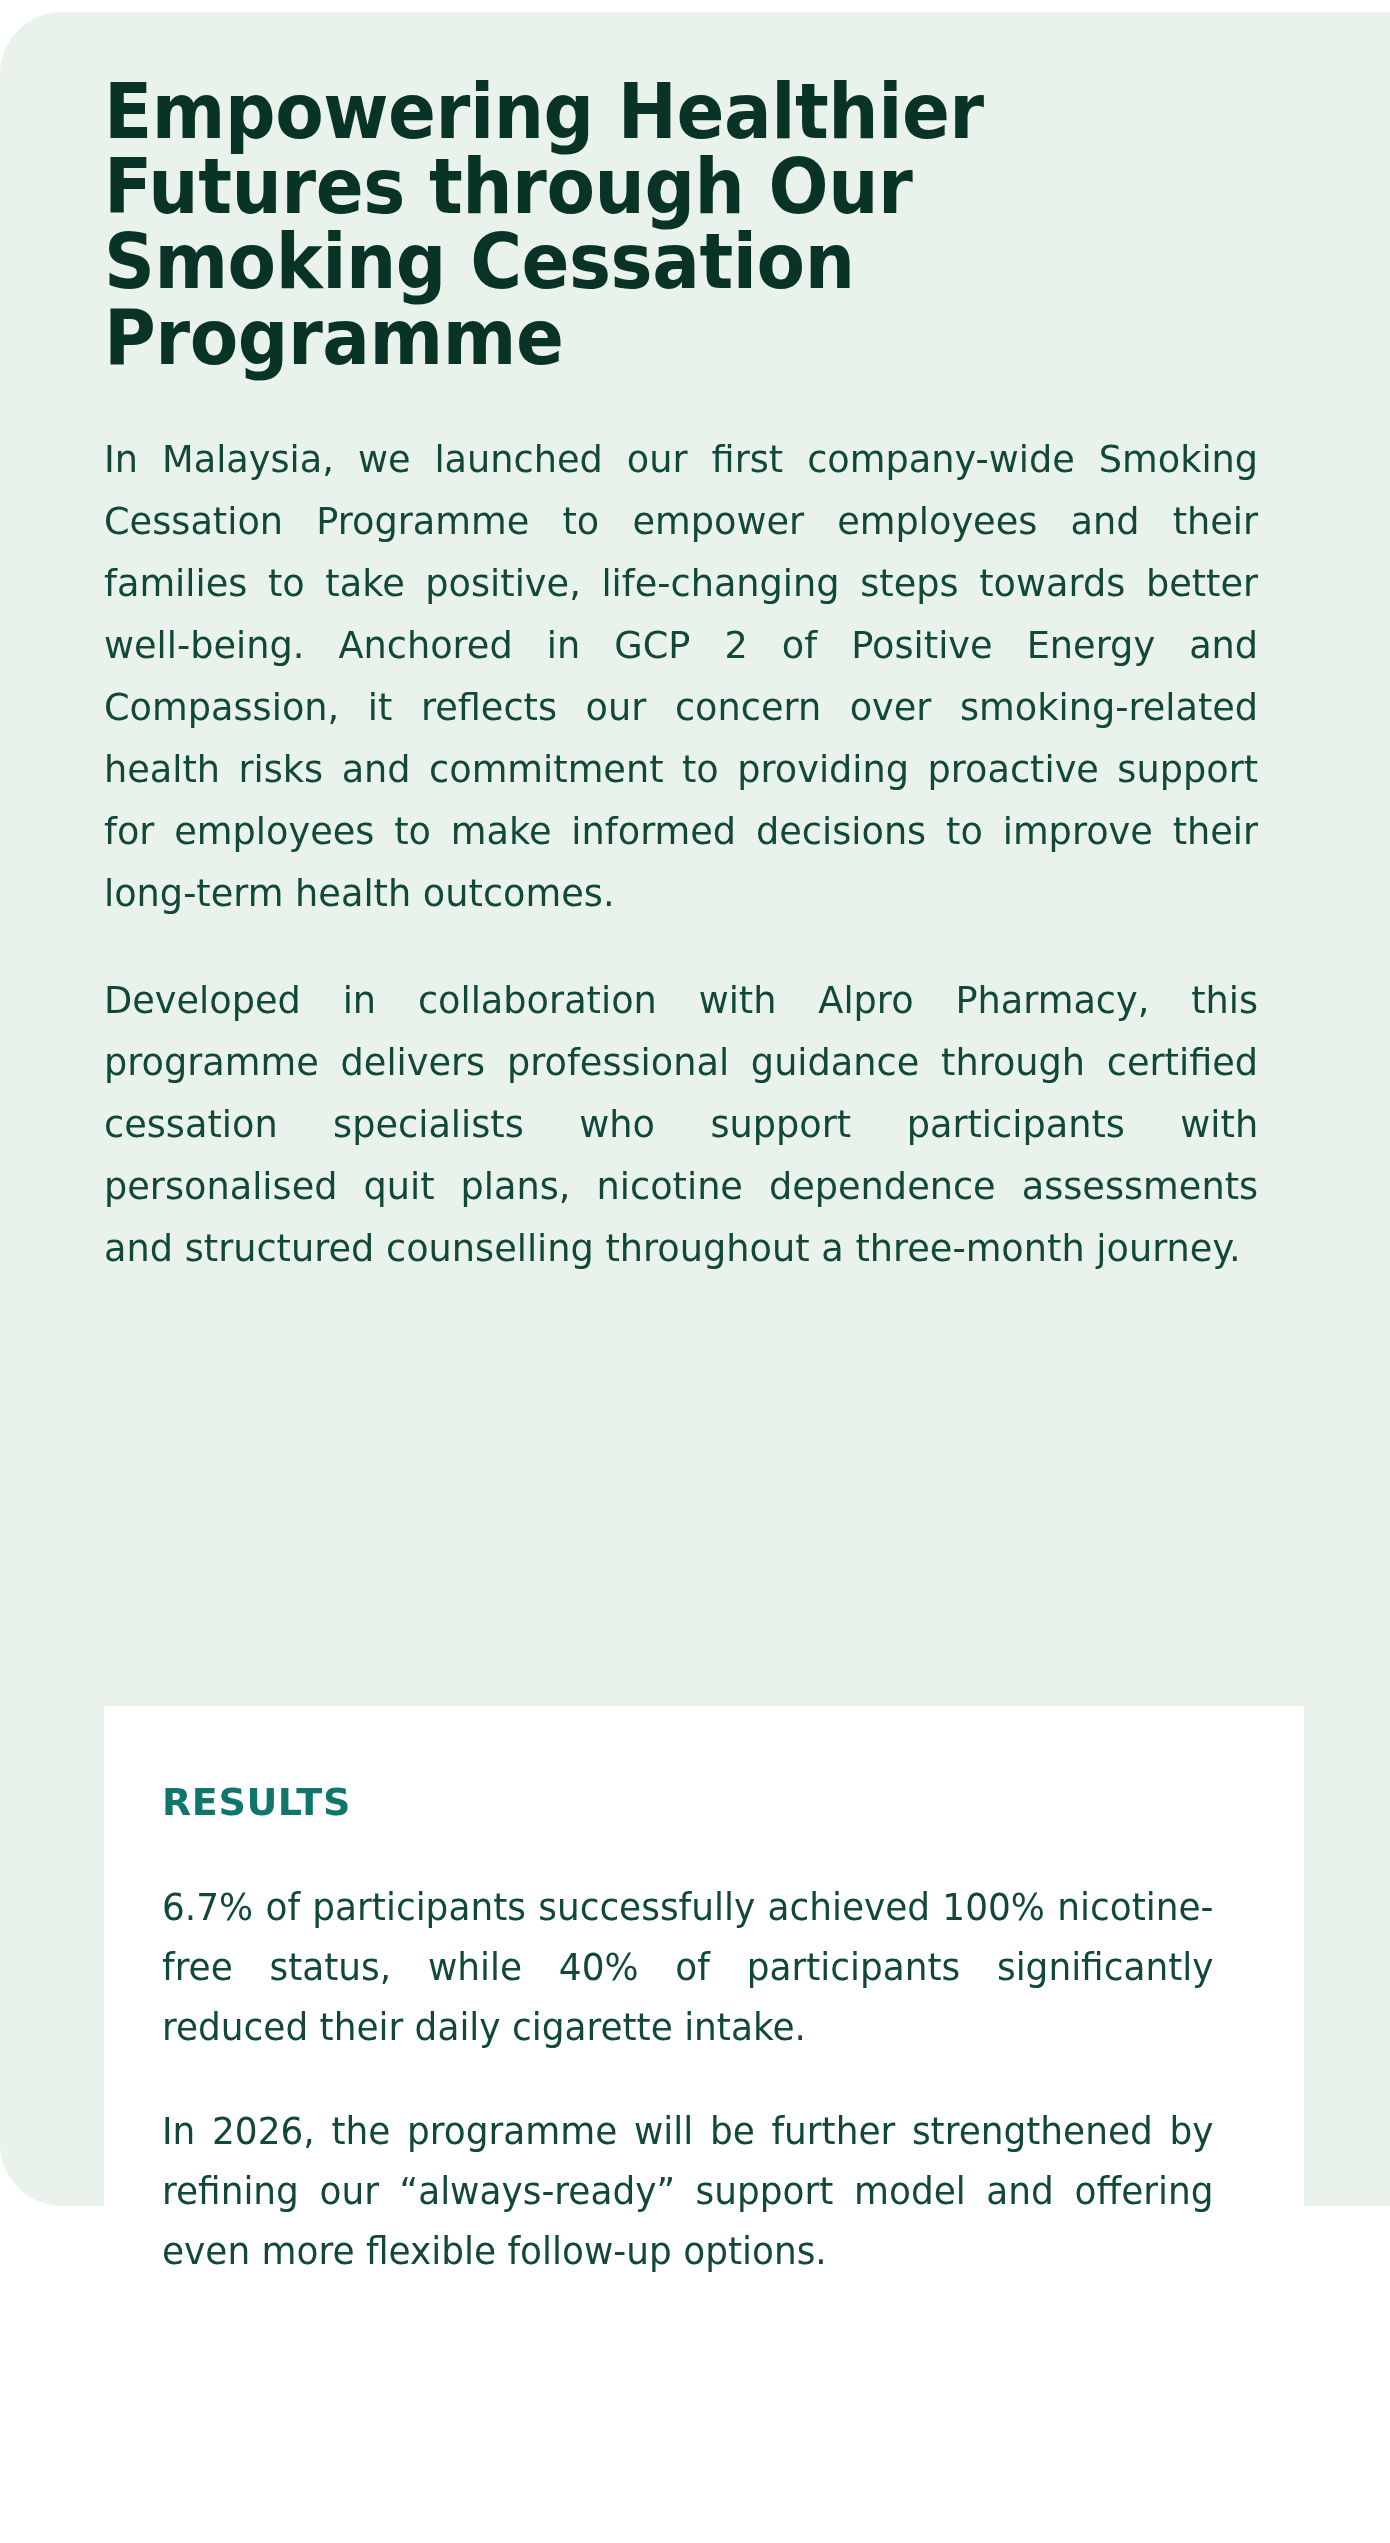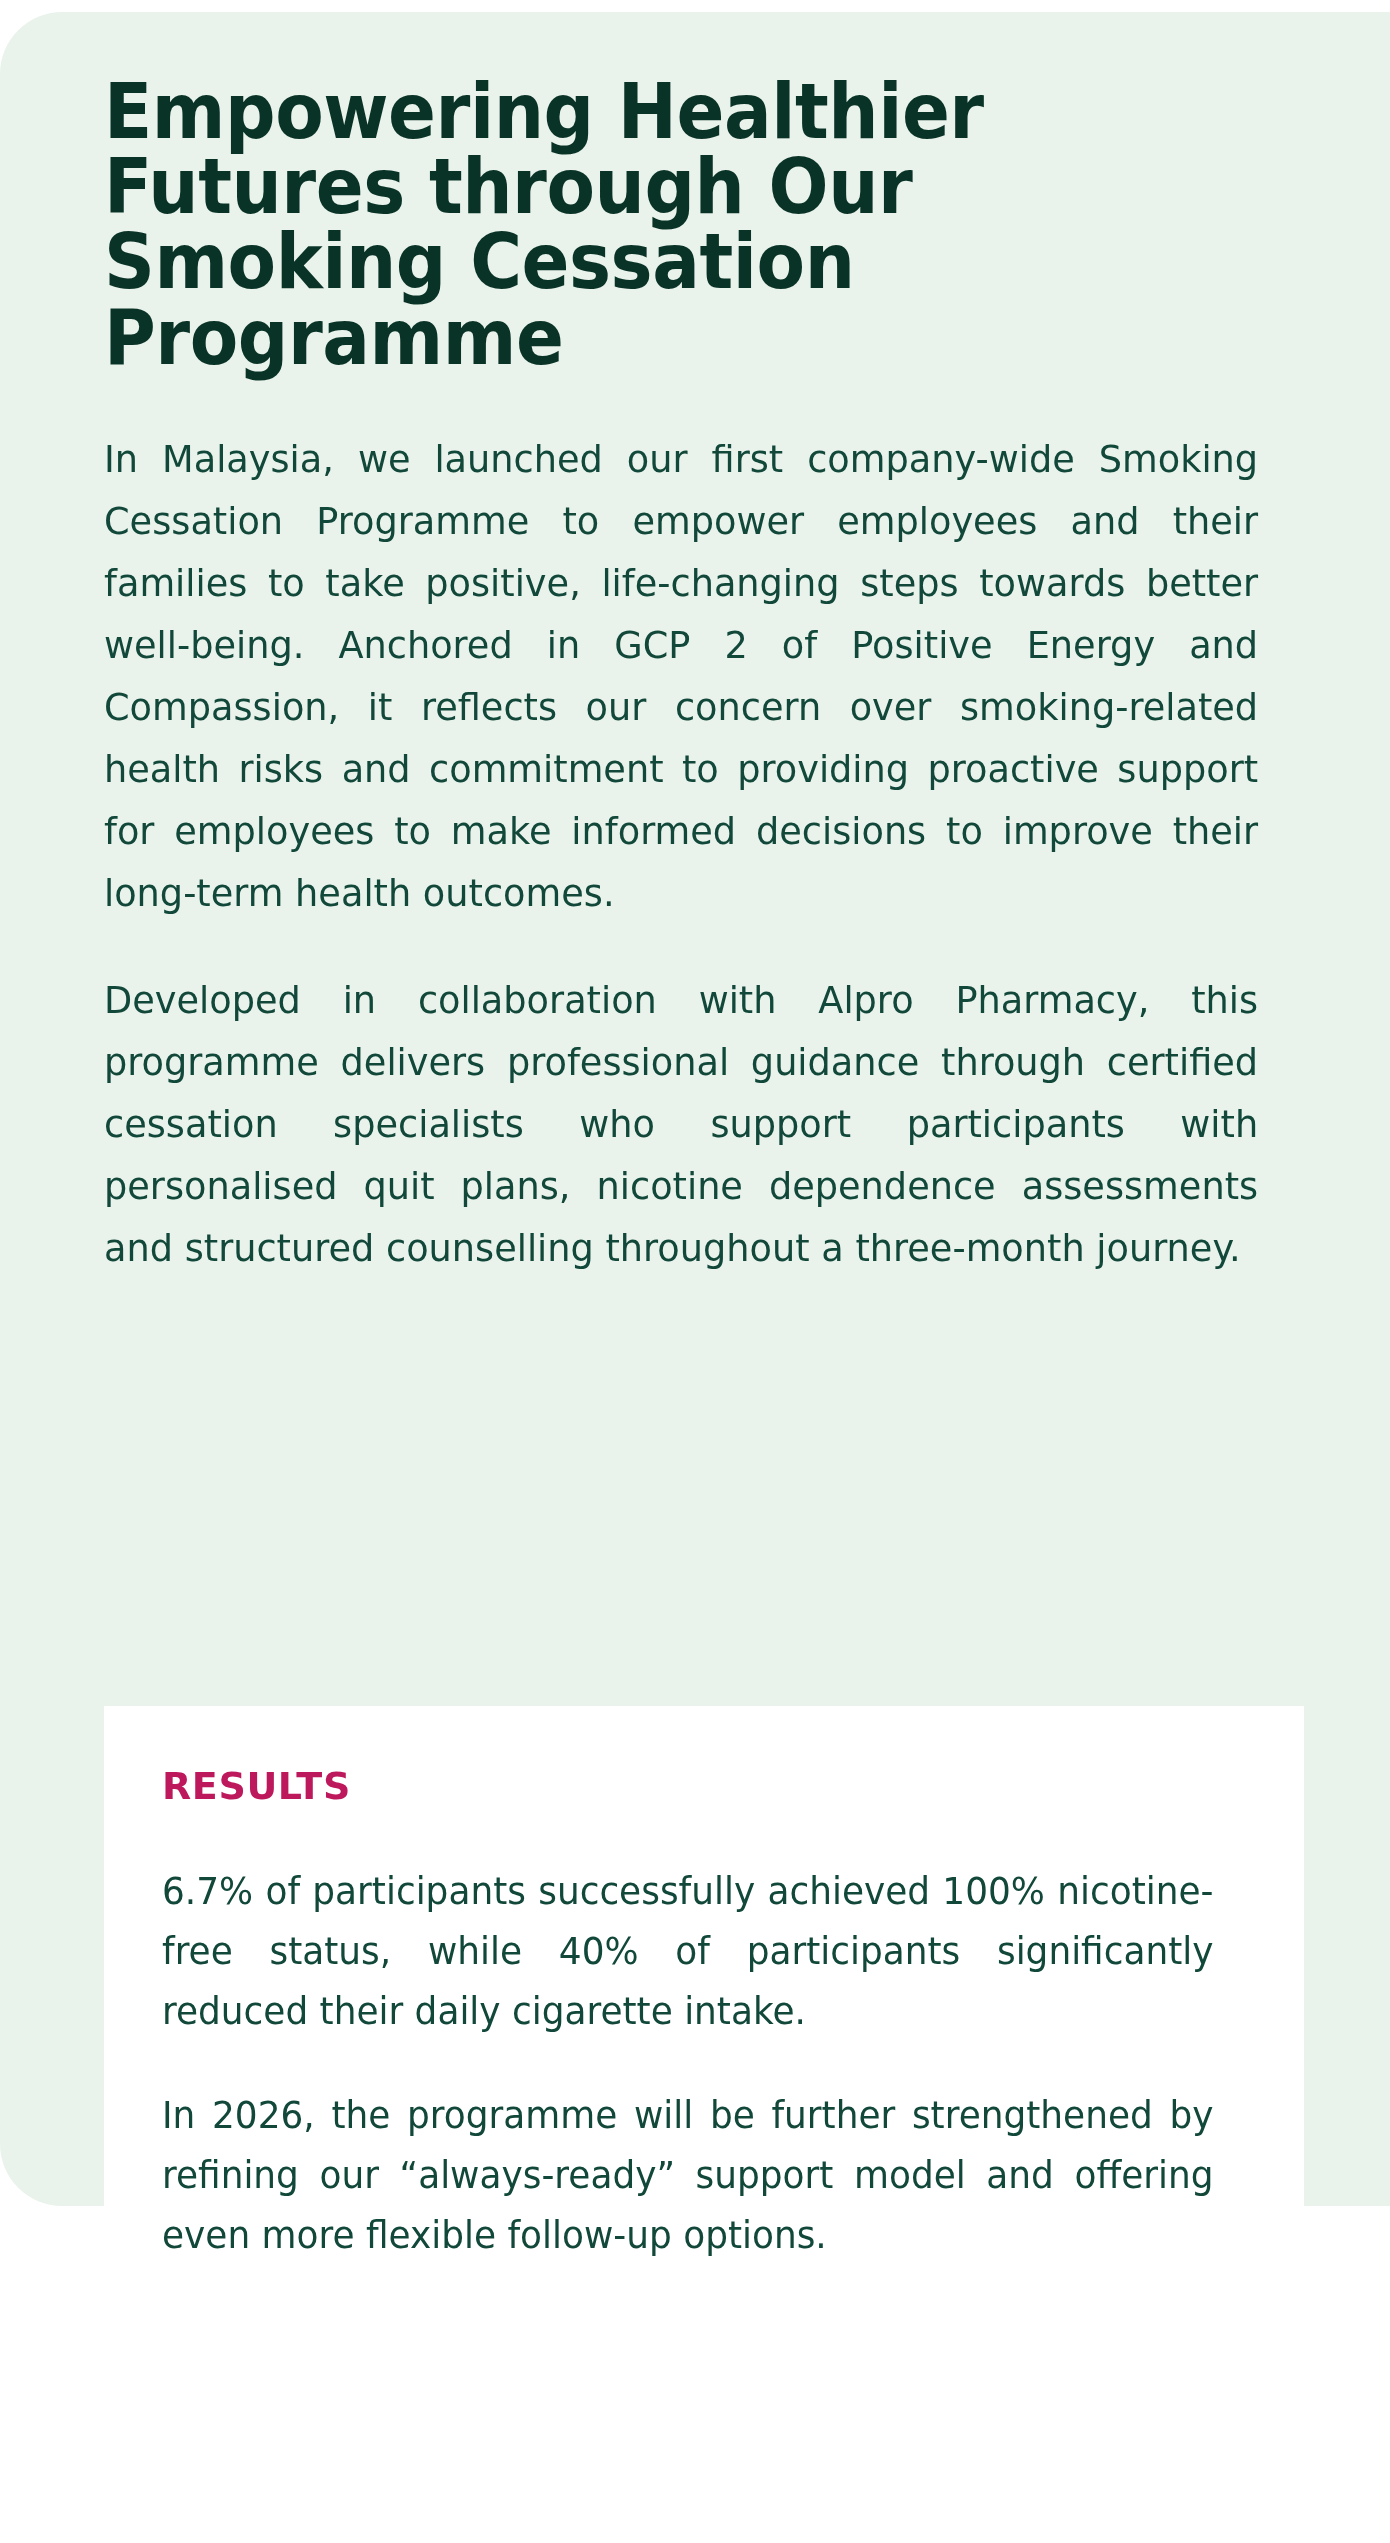--- a/index.html
+++ b/index.html
@@ -74,26 +74,26 @@
     position: absolute;
     left: 104px;
     top: 1694px;
     width: 1200px;
     background: #ffffff;
     padding: 58px 58px 66px 58px;
     box-sizing: border-box;
   }
 
   .results-label {
-    color: #be185d;
+    color: #0f766e;
     font-family: "DejaVu Sans", sans-serif;
     font-weight: 700;
     font-size: 38px;
     letter-spacing: 0.6px;
-    margin: 0 0 54px 0;
+    margin: 16px 0 54px 0;
   }
 
   .results-para {
     color: #12483a;
     font-family: "DejaVu Sans", sans-serif;
     font-weight: 400;
     font-size: 37px;
     line-height: 1.62;
     text-align: justify;
     text-justify: inter-word;

